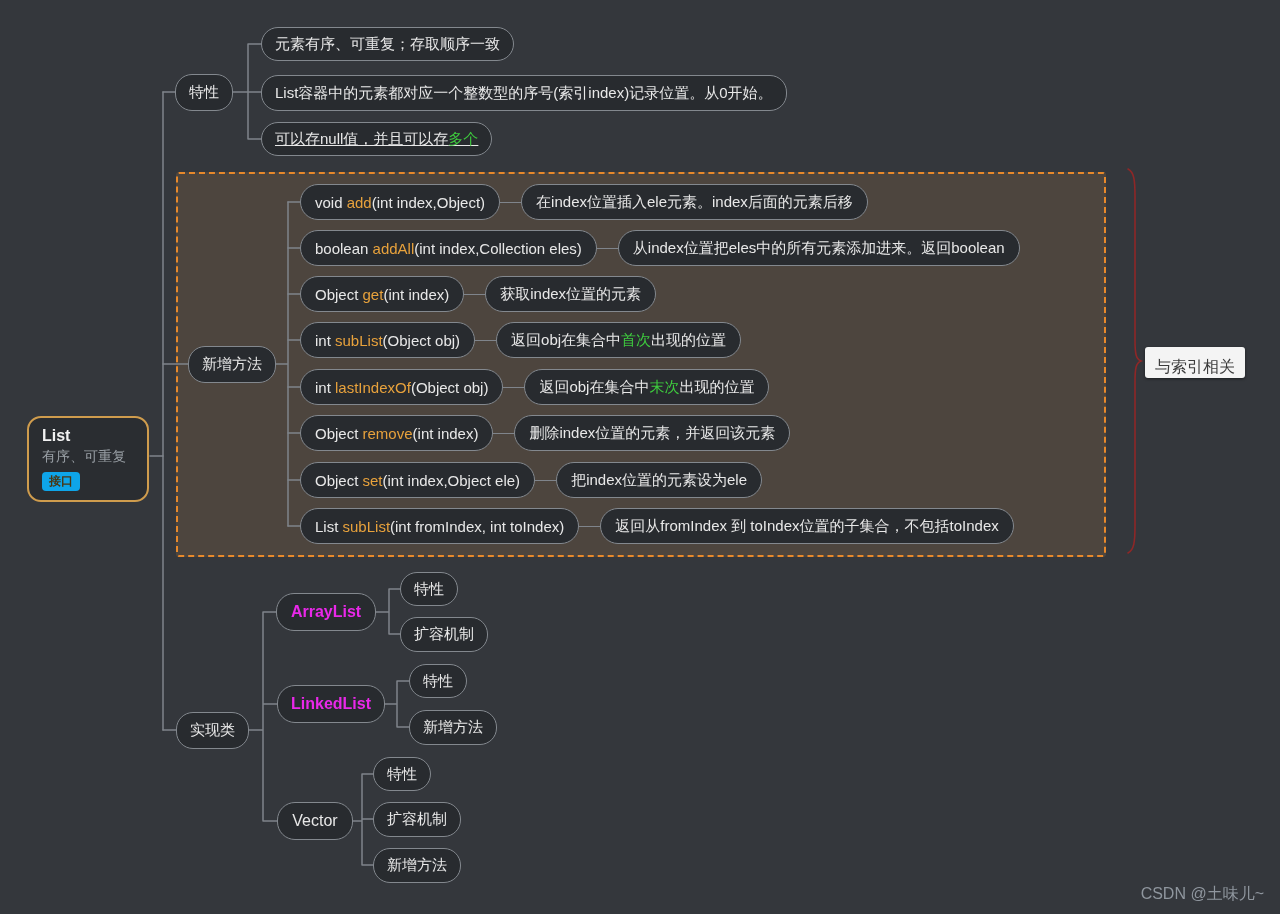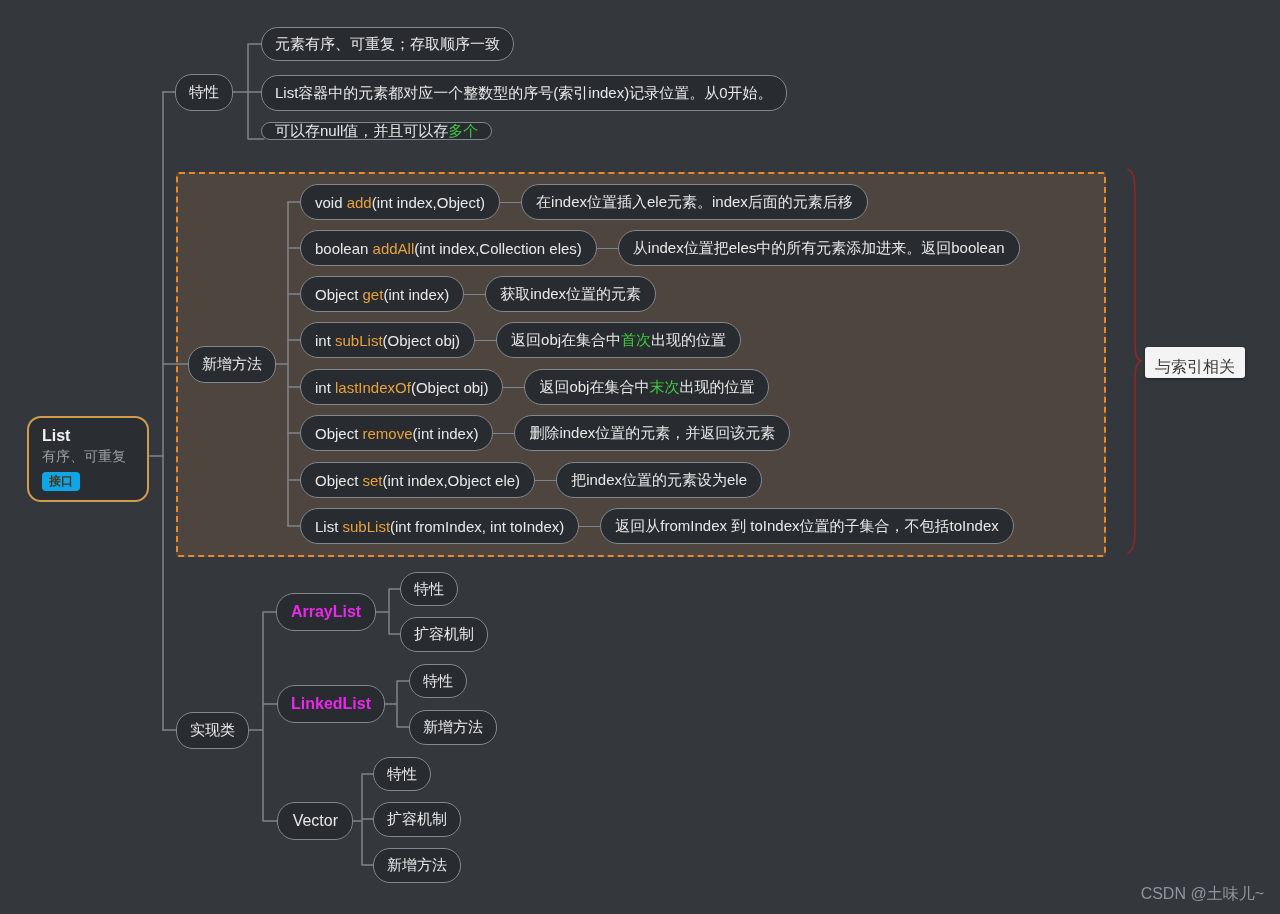--- a/index.html
+++ b/index.html
@@ -82,21 +82,21 @@
 
   <div class="node small" style="left:175px;top:74px;height:37px;">
     <span>特性</span>
   </div>
   <div class="node small" style="left:261px;top:27px;height:34px;">
     <span><span>元素有序、可重复；存取顺序一致</span></span>
   </div>
   <div class="node small" style="left:261px;top:75px;height:36px;">
     <span><span>List容器中的元素都对应一个整数型的序号(索引index)记录位置。从0开始。</span></span>
   </div>
-  <div class="node small" style="left:261px;top:122px;height:18px;">
+  <div class="node small" style="left:261px;top:122px;height:34px;text-decoration:underline;">
     <span><span>可以存null值，并且可以存</span><span class="hl">多个</span></span>
   </div>
 
   <div class="node small" style="left:188px;top:346px;height:37px;">
     <span>新增方法</span>
   </div>
 
   <div class="row" style="left:300px;top:184px;">
     <div class="node" style="height:36px;">
       <span><span>void </span><span class="kw">add</span><span>(int index,Object)</span></span>
@@ -198,21 +198,21 @@
   <div class="node classname" style="left:277px;top:685px;height:38px;width:108px;">
     <span>LinkedList</span>
   </div>
   <div class="node small" style="left:409px;top:664px;height:34px;">
     <span>特性</span>
   </div>
   <div class="node small" style="left:409px;top:710px;height:35px;">
     <span>新增方法</span>
   </div>
 
-  <div class="node vectorname" style="left:277px;top:802px;height:38px;width:76px;justify-content:flex-end;">
+  <div class="node vectorname" style="left:277px;top:802px;height:38px;width:76px;">
     <span>Vector</span>
   </div>
   <div class="node small" style="left:373px;top:757px;height:34px;">
     <span>特性</span>
   </div>
   <div class="node small" style="left:373px;top:802px;height:35px;">
     <span>扩容机制</span>
   </div>
   <div class="node small" style="left:373px;top:848px;height:35px;">
     <span>新增方法</span>

